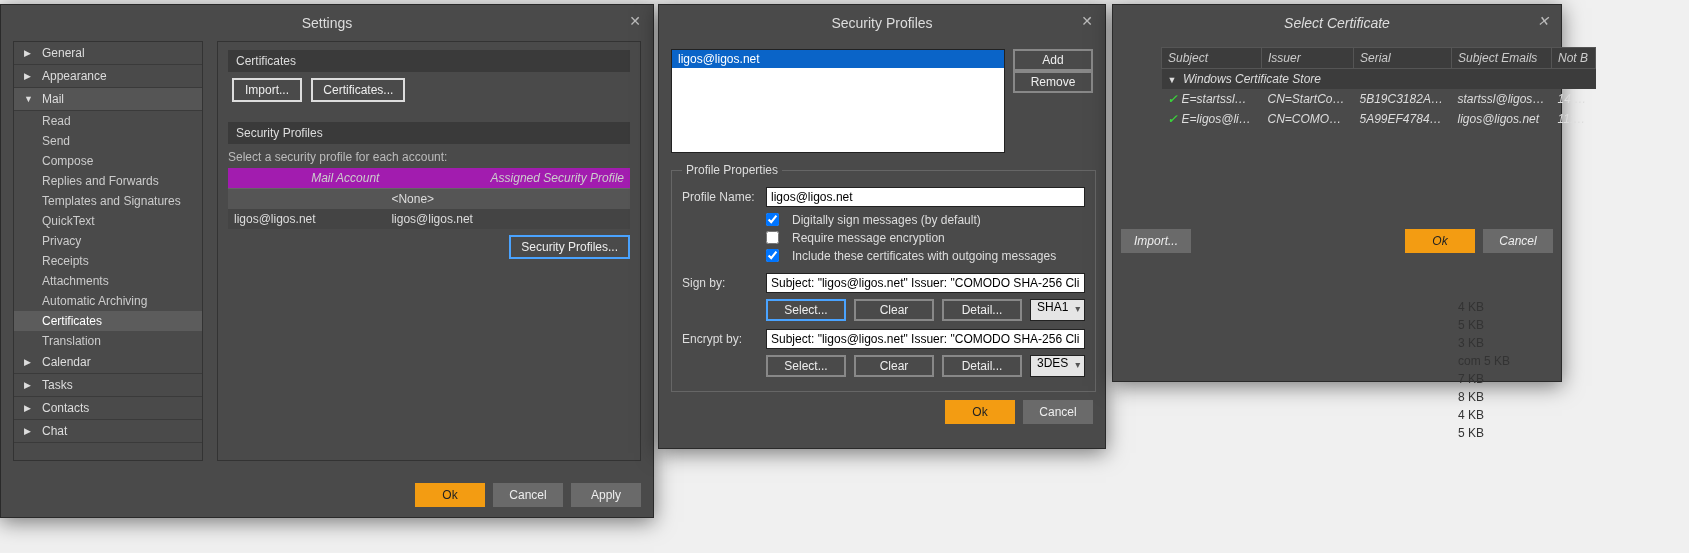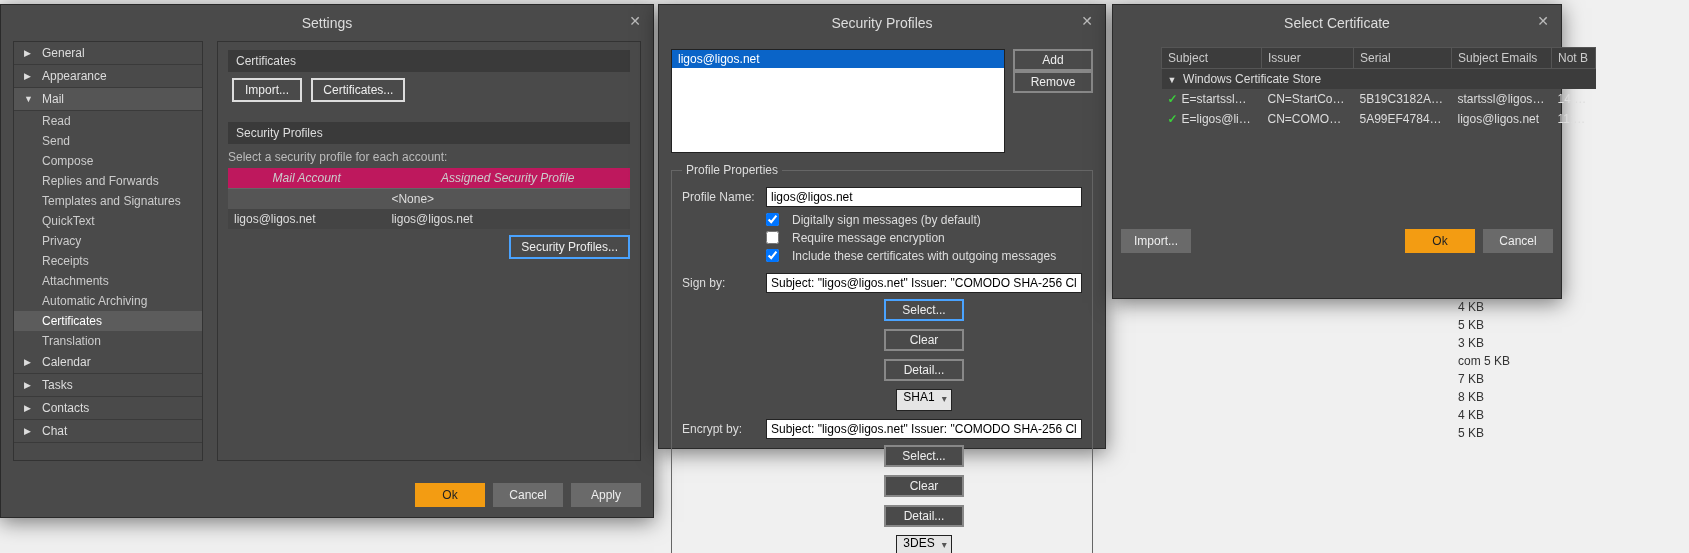--- a/index.html
+++ b/index.html
@@ -89,21 +89,21 @@
     color: #eee;
     cursor: pointer;
     font-size: 12px;
   }
   .btn.flat { border-color: #888; }
   .btn.accent { background: #f39c12; border: none; color: #222; }
   .btn.gray { background: #6a6a6a; border: none; color: #eee; }
   .btn.tight { min-width: 80px; height: 22px; padding: 0 8px; }
   .hint { color: #bbb; margin: 4px 0; }
   table.grid { width: 100%; border-collapse: collapse; background: #444; }
-  table.grid th { text-align: center; padding: 3px 6px; background: #be185d; color: #ccc; font-weight: normal; font-style: italic; border-bottom:1px solid #666;}
+  table.grid th { text-align: right; padding: 3px 6px; background: #a21caf; color: #ccc; font-weight: normal; font-style: italic; border-bottom:1px solid #666;}
   table.grid td { padding: 3px 6px; color: #ddd; }
   .btn-row-right { text-align: right; margin-top: 6px; }
   .dialog-footer {
     position: absolute; bottom: 10px; right: 12px;
     display: flex; gap: 8px;
   }
   
   .secprof { left: 658px; top: 4px; width: 448px; height: 445px; }
   .sp-body { padding: 8px 12px; }
   .sp-top { display: flex; gap: 8px; margin-bottom: 10px;}
@@ -125,27 +125,27 @@
   }
   fieldset.props legend { color: #ddd; padding: 0 4px; }
   .row { display: flex; align-items: center; margin-bottom: 6px; gap: 6px;}
   .row label.key { width: 78px; color: #ddd; }
   .text {
     flex: 1; height: 20px; border: 1px solid #222; background: #fff;
     color: #000; padding: 1px 4px; font-size: 12px;
   }
   .chk-row { margin-left: 84px; margin-bottom: 4px; color: #ddd; display:flex; align-items:flex-start; gap:13px;}
   .chk { width: 13px; height: 13px; }
-  .cert-controls { margin-left: 84px; display: flex; gap: 8px; align-items: center; margin-bottom: 8px; flex-direction: column;}
+  .cert-controls { margin-left: 84px; display: flex; gap: 8px; align-items: center; margin-bottom: 8px;}
   .select { height: 22px; background: #e5e5e5; color:#000; border:1px solid #222; padding: 0 16px 0 6px; position:relative;}
   .select::after{ content:"▾"; position:absolute; right:4px; top:3px; color:#555; font-size:10px;}
   .sp-footer { display:flex; gap:8px; justify-content:flex-end; margin-top:8px; }
 
   
-  .selcert { left: 1112px; top: 4px; width: 450px; height: 295px; }
+  .selcert { left: 1112px; top: 4px; width: 450px; height: 378px; font-style: italic; }
   .sc-body { padding: 6px 8px; }
   table.cert { width: 100%; border-collapse: collapse; table-layout: fixed; margin-left: 40px; }
   table.cert th {
     background: #3c3c3c; color: #ccc; text-align: left;
     padding: 3px 6px; border: 1px solid #555; font-weight: normal;
     white-space: nowrap; overflow:hidden;
   }
   .group-row td {
     background: #3c3c3c; color: #ddd; padding: 3px 6px;
   }

